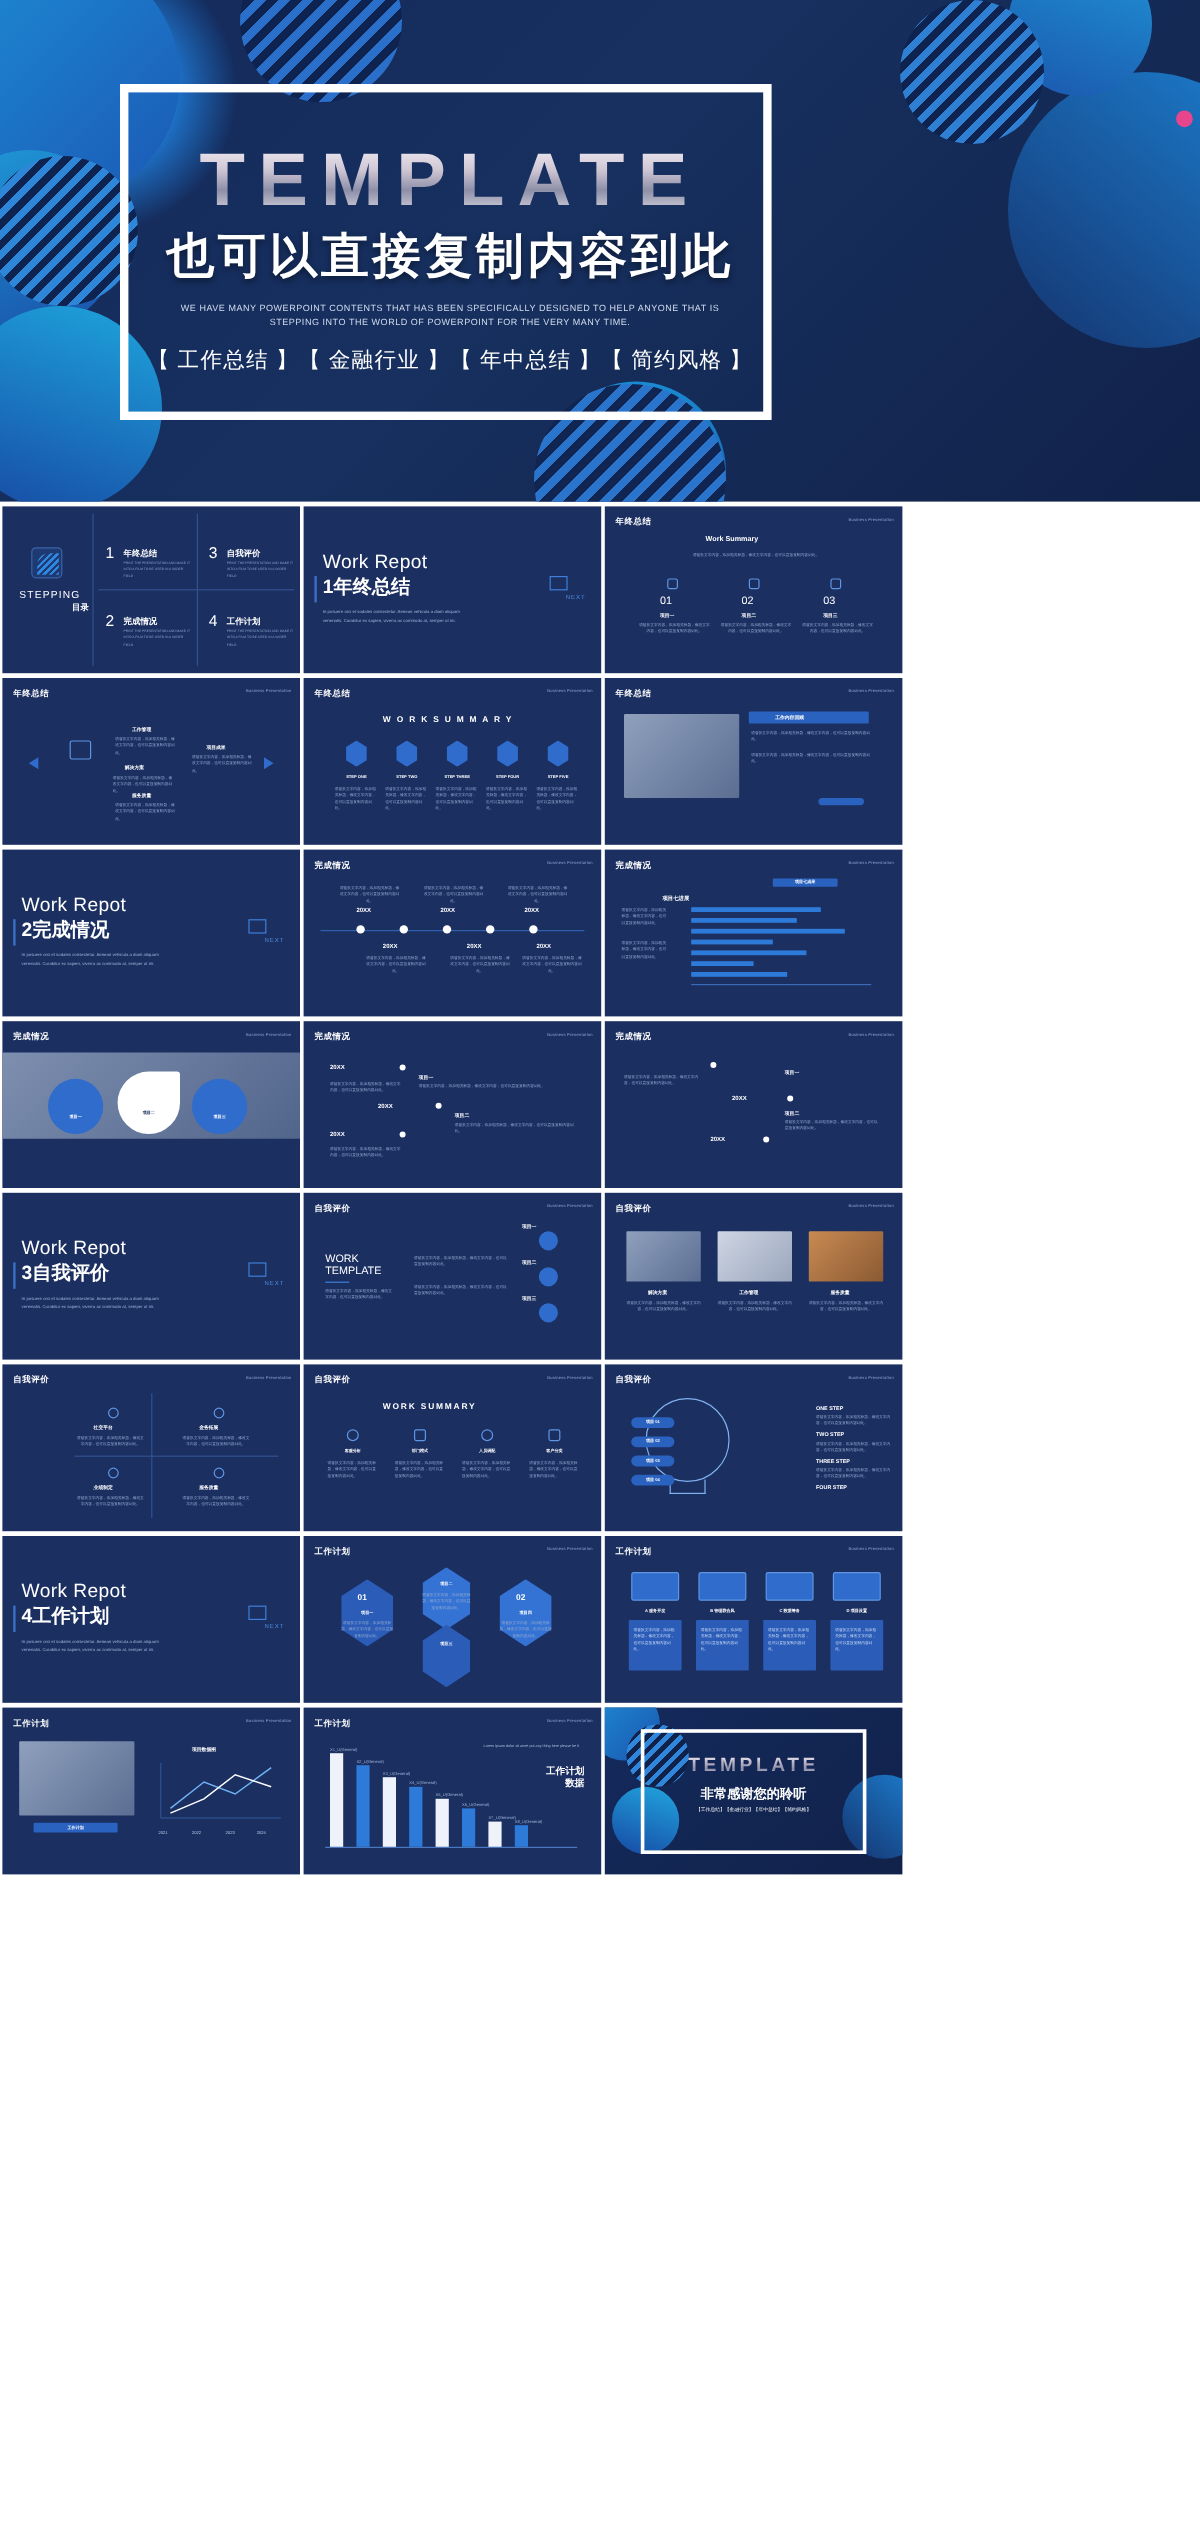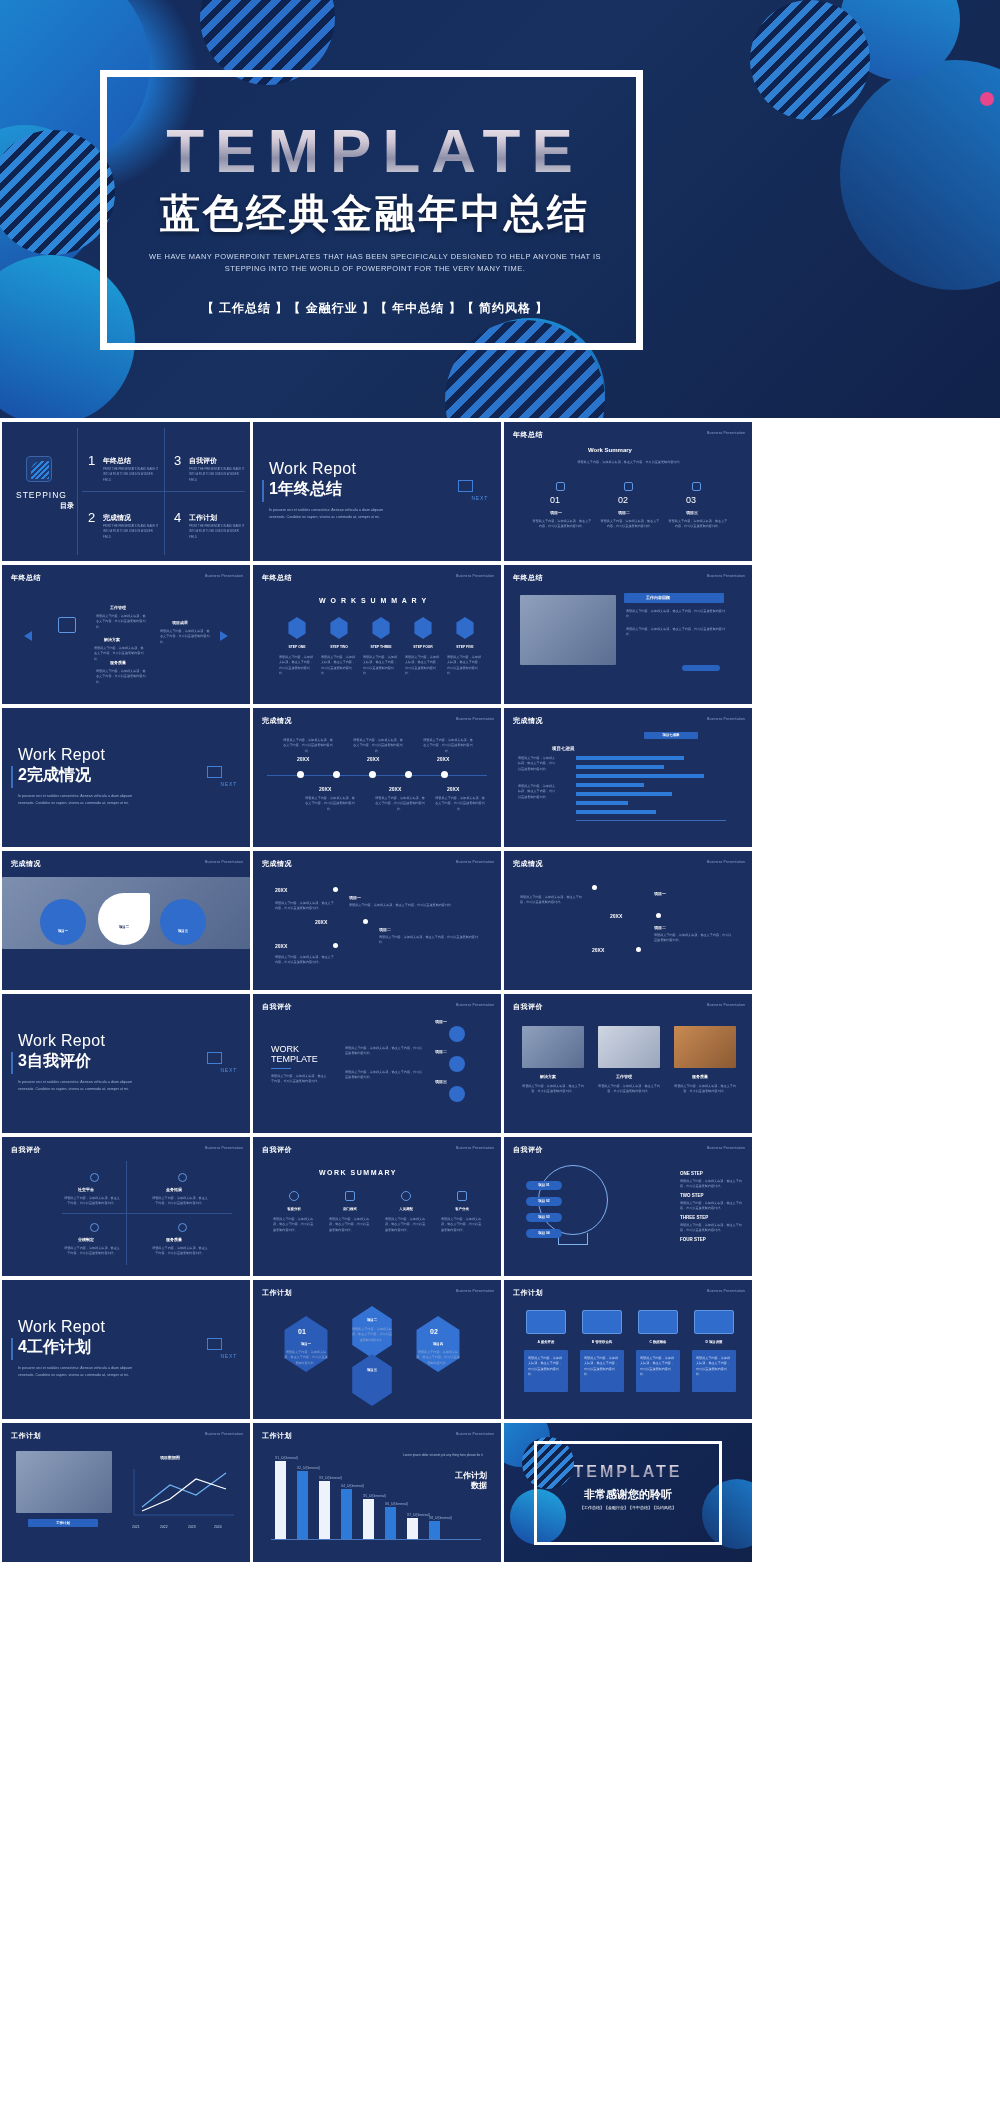--- a/index.html
+++ b/index.html
@@ -26,21 +26,21 @@
   .dot-pink{position:absolute;right:6px;top:92px;width:14px;height:14px;border-radius:50%;background:#e8468c}
 
   .frame{position:absolute;left:100px;top:70px;width:543px;height:280px;border:7px solid #fff;z-index:5}
   .hero-inner{position:absolute;left:110px;top:120px;width:530px;text-align:center;z-index:6}
   .tpl-word{font-size:62px;font-weight:700;letter-spacing:11px;line-height:1;
      background:linear-gradient(180deg,#f2eef4 0%,#cfc6d4 35%,#8d8fa8 62%,#e7e3ea 100%);
      -webkit-background-clip:text;background-clip:text;color:transparent;}
   .cn-title{margin-top:4px;font-size:40px;font-weight:700;color:#fff;letter-spacing:3px;
      text-shadow:0 2px 5px rgba(0,0,0,.45);white-space:nowrap}
   .en-sub{margin-top:10px;font-size:7.5px;color:#d2dcee;letter-spacing:.45px;line-height:1.65}
-  .tagline{margin-top:24px;font-size:12px;font-weight:700;color:#fff;letter-spacing:1px}
+  .tagline{margin-top:12px;font-size:18px;font-weight:400;color:#fff;letter-spacing:1px}
 
   
   .grid{display:grid;grid-template-columns:repeat(3,248px);gap:4px 3px;padding:4px 2px 0 2px;width:1000px}
   .sl{position:relative;width:248px;height:139px;background:#1b2f61;overflow:hidden;
       font-size:4px;color:#cfdcf2}
   .sl .hd{position:absolute;left:9px;top:8px;font-size:7px;font-weight:700;color:#fff;letter-spacing:.5px}
   .sl .bp{position:absolute;right:7px;top:9px;font-size:3.4px;color:#8ea6d0;letter-spacing:.2px}
   .sl .next{position:absolute;font-size:5px;color:#4f8fe0;letter-spacing:.8px}
   .sq{position:absolute;border:1.2px solid #3f7fd8}
   .bigttl{position:absolute;left:16px;color:#fff}
@@ -95,23 +95,23 @@
   <div class="circ c5"></div>
   <div class="circ c6"></div>
   <div class="circ stripe s1"></div>
   <div class="circ stripe s2"></div>
   <div class="circ stripe s3"></div>
   <div class="circ stripe s4"></div>
   <div class="dot-pink"></div>
   <div class="frame"></div>
   <div class="hero-inner">
     <div class="tpl-word">TEMPLATE</div>
-    <div class="cn-title">蓝色经典金融年中总结</div>
+    <div class="cn-title">也可以直接复制内容到此</div>
     <div class="en-sub">
-      <div>WE HAVE MANY POWERPOINT TEMPLATES THAT HAS BEEN SPECIFICALLY DESIGNED TO HELP ANYONE THAT IS</div>
+      <div>WE HAVE MANY POWERPOINT CONTENTS THAT HAS BEEN SPECIFICALLY DESIGNED TO HELP ANYONE THAT IS</div>
       <div>STEPPING INTO THE WORLD OF POWERPOINT FOR THE VERY MANY TIME.</div>
     </div>
     <div class="tagline">【 工作总结 】【 金融行业 】【 年中总结 】【 简约风格 】</div>
   </div>
 </div>
 
 <div class="grid">
 
   <div class="sl">
     <div class="cdiv" style="left:75px;top:6px;width:1px;height:127px"></div>

